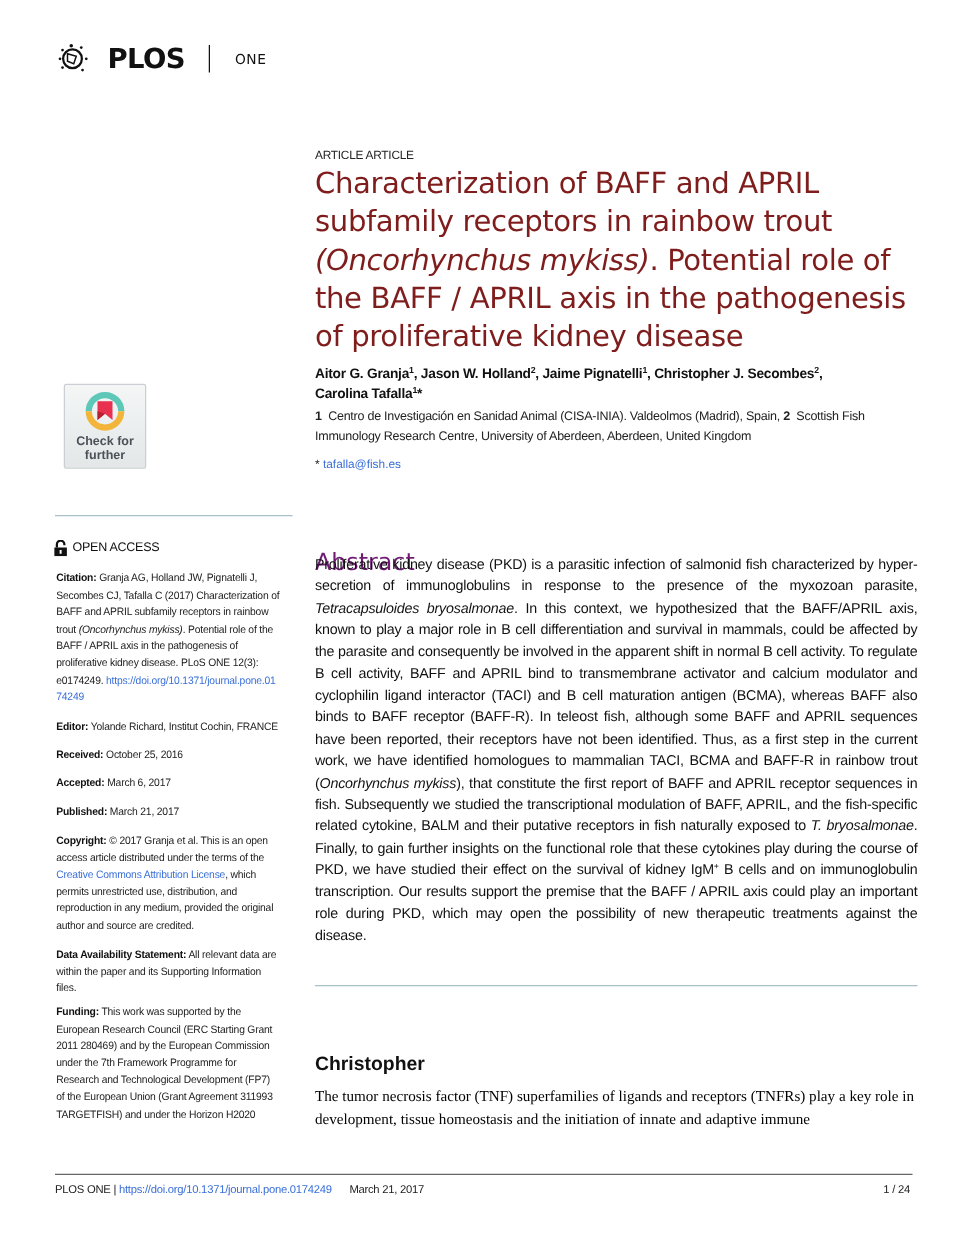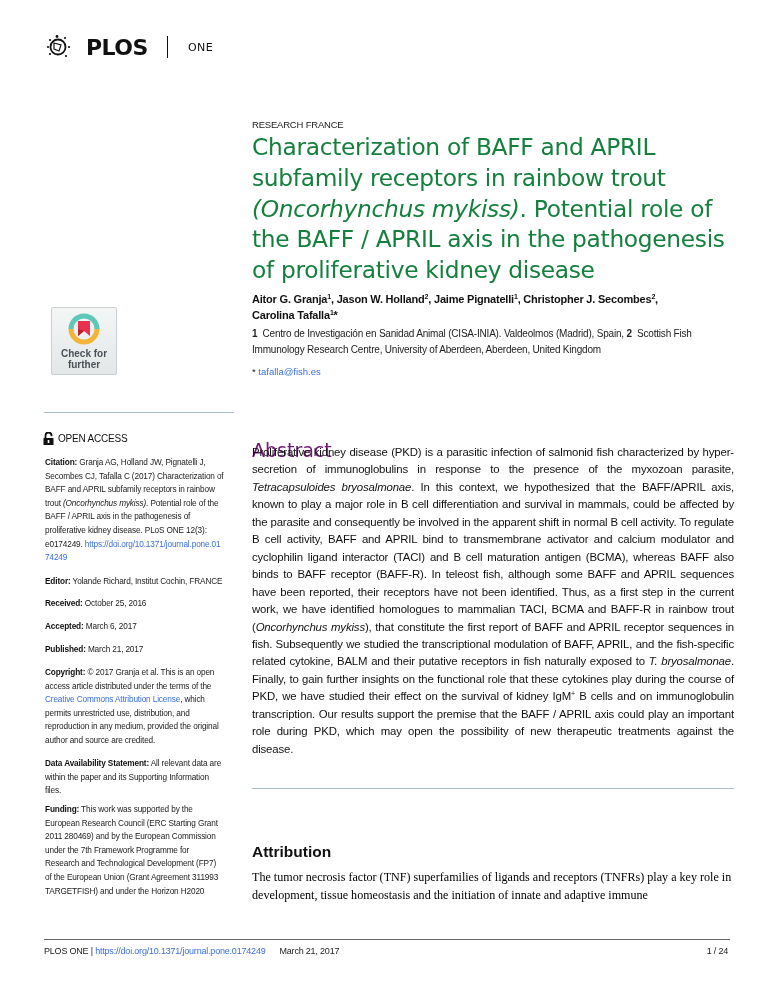--- a/index.html
+++ b/index.html
@@ -9,21 +9,21 @@
 
   
   #logo { left: 45px; top: 35px; height: 24px; display: flex; align-items: center; gap: 12px; }
   #logo .mark { width: 26px; height: 24px; margin-right: 3px; }
   #logo .plos { font-family: "DejaVu Sans", sans-serif; font-weight: bold; font-size: 22px; letter-spacing: -0.5px; color: #111; }
   #logo .sep { width: 1px; height: 22px; background: #111; margin: 0 8px 0 7px; }
   #logo .one { font-family: "DejaVu Sans", sans-serif; font-size: 11px; letter-spacing: 0.5px; color: #111; }
 
   
   #article-type { left: 252px; top: 119px; font-size: 9.5px; color: #222; letter-spacing: -0.2px; }
-  #title { left: 252px; top: 132px; width: 490px; font-family: "DejaVu Sans", sans-serif; font-size: 23.3px; line-height: 30.8px; color: #15803d; letter-spacing: -0.3px; }
+  #title { left: 252px; top: 132px; width: 490px; font-family: "DejaVu Sans", sans-serif; font-size: 23.3px; line-height: 30.8px; color: #7f1d1d; letter-spacing: -0.3px; }
   #title i { font-style: italic; }
 
   #authors { left: 252px; top: 291px; width: 480px; font-size: 11px; font-weight: bold; line-height: 16px; letter-spacing: -0.2px; }
   #authors sup { font-size: 7px; vertical-align: 4px; line-height: 0; }
   #affil { left: 252px; top: 326px; width: 480px; font-size: 10px; line-height: 15.5px; letter-spacing: -0.2px; color: #222; }
   #affil b { font-weight: bold; }
   #corresp { left: 252px; top: 366px; font-size: 9.5px; color: #222; }
 
   
   #check-updates { left: 51px; top: 307px; width: 64px; height: 66px; border: 1px solid #c9cfd2; border-radius: 2px; background: linear-gradient(#f4f6f6, #e3e7e8); text-align: center; }
@@ -67,21 +67,21 @@
     <circle cx="20" cy="3" r="1.1" fill="#111"></circle>
     <circle cx="5" cy="19" r="1.1" fill="#111"></circle>
     <circle cx="21" cy="21" r="1.1" fill="#111"></circle>
     <circle cx="24" cy="12" r="1.1" fill="#111"></circle>
   </svg>
   <span class="plos">PLOS</span>
   <span class="sep"></span>
   <span class="one">ONE</span>
 </div>
 
-<div id="article-type" class="abs">RESEARCH FRANCE</div>
+<div id="article-type" class="abs">ARTICLE ARTICLE</div>
 <div id="title" class="abs"><span>Characterization of BAFF and APRIL subfamily receptors in rainbow trout </span><i>(Oncorhynchus mykiss)</i><span>. Potential role of the BAFF / APRIL axis in the pathogenesis of proliferative kidney disease</span></div>
 
 <div id="authors" class="abs">
   <span><span>Aitor G. Granja</span><sup>1</sup></span><span>, </span><span><span>Jason W. Holland</span><sup>2</sup></span><span>, </span><span><span>Jaime Pignatelli</span><sup>1</sup></span><span>, </span><span><span>Christopher J. Secombes</span><sup>2</sup></span><span>, </span><br><span><span>Carolina Tafalla</span><sup>1</sup></span><span>*</span>
 </div>
 
 <div id="affil" class="abs">
   <b>1</b>&nbsp;&nbsp;<span>Centro de Investigación en Sanidad Animal (CISA-INIA). Valdeolmos (Madrid), Spain, </span><b>2</b>&nbsp;&nbsp;<span>Scottish Fish Immunology Research Centre, University of Aberdeen, Aberdeen, United Kingdom</span>
 </div>
 
@@ -116,20 +116,20 @@
 <div class="abs side-block" style="top:620px;"><b>Accepted:</b><span> March 6, 2017</span></div>
 <div class="abs side-block" style="top:643px;"><b>Published:</b><span> March 21, 2017</span></div>
 <div class="abs side-block" style="top:666px;"><b>Copyright:</b><span> © 2017 Granja et al. This is an open access article distributed under the terms of the </span><a class="link">Creative Commons Attribution License</a><span>, which permits unrestricted use, distribution, and reproduction in any medium, provided the original author and source are credited.</span></div>
 <div class="abs side-block" style="top:757px;"><b>Data Availability Statement:</b><span> All relevant data are within the paper and its Supporting Information files.</span></div>
 <div class="abs side-block" style="top:803px;"><b>Funding:</b><span> This work was supported by the European Research Council (ERC Starting Grant 2011 280469) and by the European Commission under the 7th Framework Programme for Research and Technological Development (FP7) of the European Union (Grant Agreement 311993 TARGETFISH) and under the Horizon H2020</span></div>
 
 <div id="abstract-heading" class="abs">Abstract</div>
 <div id="abstract-text" class="abs"><span>Proliferative kidney disease (PKD) is a parasitic infection of salmonid fish characterized by hyper-secretion of immunoglobulins in response to the presence of the myxozoan parasite, </span><i>Tetracapsuloides bryosalmonae</i><span>. In this context, we hypothesized that the BAFF/APRIL axis, known to play a major role in B cell differentiation and survival in mammals, could be affected by the parasite and consequently be involved in the apparent shift in normal B cell activity. To regulate B cell activity, BAFF and APRIL bind to transmembrane activator and calcium modulator and cyclophilin ligand interactor (TACI) and B cell maturation antigen (BCMA), whereas BAFF also binds to BAFF receptor (BAFF-R). In teleost fish, although some BAFF and APRIL sequences have been reported, their receptors have not been identified. Thus, as a first step in the current work, we have identified homologues to mammalian TACI, BCMA and BAFF-R in rainbow trout (</span><i>Oncorhynchus mykiss</i><span>), that constitute the first report of BAFF and APRIL receptor sequences in fish. Subsequently we studied the transcriptional modulation of BAFF, APRIL, and the fish-specific related cytokine, BALM and their putative receptors in fish naturally exposed to </span><i>T. bryosalmonae</i><span>. Finally, to gain further insights on the functional role that these cytokines play during the course of PKD, we have studied their effect on the survival of kidney IgM</span><sup>+</sup><span> B cells and on immunoglobulin transcription. Our results support the premise that the BAFF / APRIL axis could play an important role during PKD, which may open the possibility of new therapeutic treatments against the disease.</span></div>
 <div id="abstract-rule" class="abs"></div>
 
-<div id="intro-heading" class="abs">Attribution</div>
+<div id="intro-heading" class="abs">Christopher</div>
 <div id="intro-text" class="abs">The tumor necrosis factor (TNF) superfamilies of ligands and receptors (TNFRs) play a key role in development, tissue homeostasis and the initiation of innate and adaptive immune</div>
 
 <div id="footer-rule" class="abs"></div>
 <div id="footer" class="abs">
   <span class="journal">PLOS ONE | </span><a class="link">https://doi.org/10.1371/journal.pone.0174249</a><span class="date">March 21, 2017</span>
   <span class="page">1 / 24</span>
 </div>
 
 </body></html>

